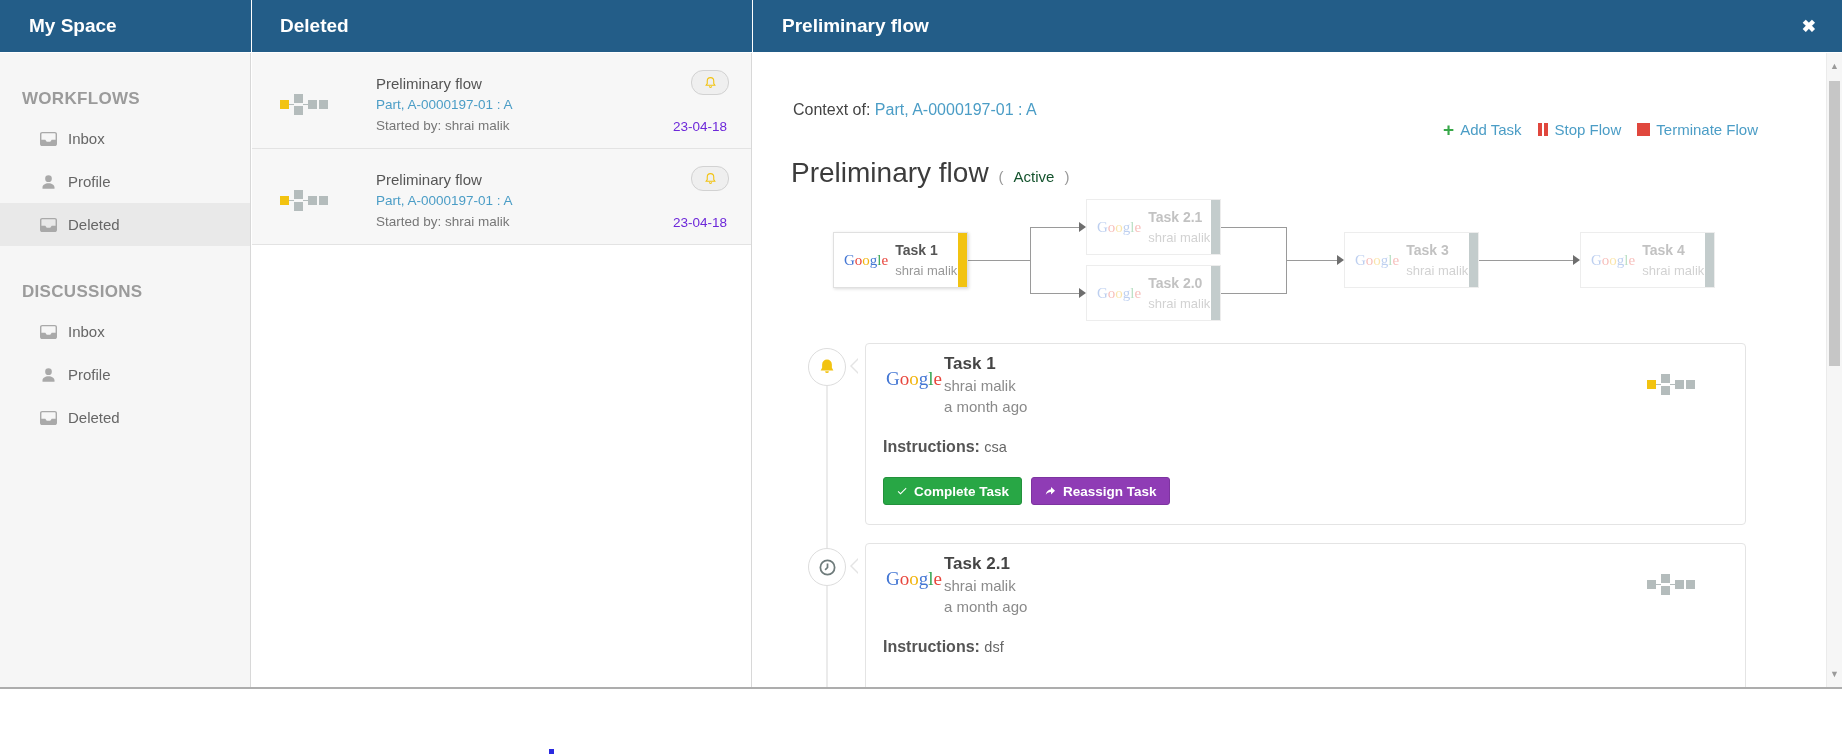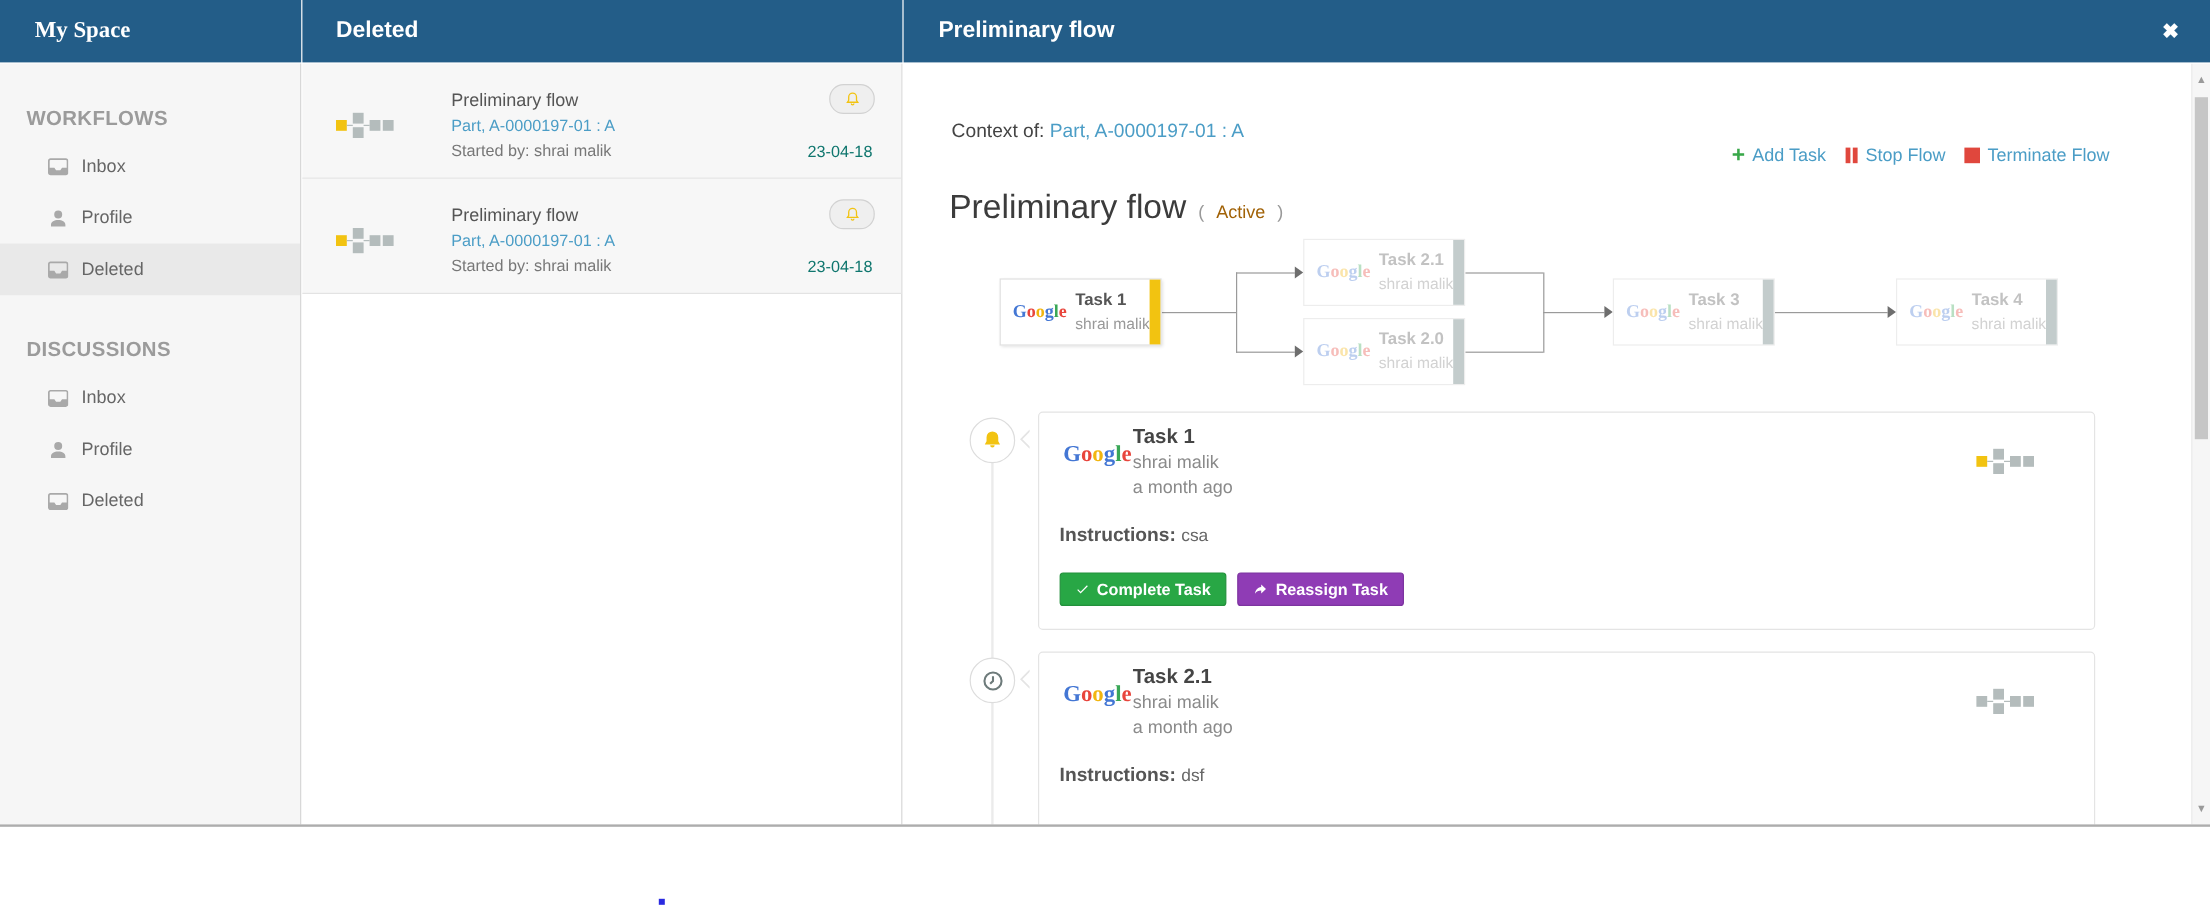--- a/index.html
+++ b/index.html
@@ -5,21 +5,21 @@
   html,body{margin:0;padding:0;background:#fff;}
   .canvas{position:relative;width:1842px;height:756px;overflow:hidden;background:#fff;
           font-family:"Liberation Sans",sans-serif;}
 
   
   .panel-header{position:absolute;top:0;left:0;right:0;height:52px;background:#235d88;color:#fff;
                 display:flex;align-items:center;font-size:19px;font-weight:bold;box-sizing:border-box;}
 
   
   .sidebar{position:absolute;left:0;top:0;width:251px;height:687px;}
-  .sidebar .panel-header{padding-left:29px;font-family:Liberation Serif, serif;}
+  .sidebar .panel-header{padding-left:29px;}
   .sidebar-body{position:absolute;top:53px;bottom:0;left:0;right:0;background:#f6f6f6;
                 border-right:1px solid #d8d8d8;box-sizing:border-box;}
   .section-title{margin:36px 0 8px 22px;font-size:17px;color:#9b9b9b;font-weight:bold;letter-spacing:.3px;}
   .section-title.second{}
   .side-item{height:43px;display:flex;align-items:center;padding-left:40px;color:#666;
              font-size:15px;cursor:pointer;}
   .side-item.active{background:#e9e9e9;}
   .side-icon{width:17px;height:16px;margin-right:11px;display:inline-flex;color:#a9a9a9;flex:none;}
   .side-icon svg{width:100%;height:100%;}
 
@@ -38,21 +38,21 @@
   .wf-icon .col{display:flex;flex-direction:column;gap:3px;}
   .wf-icon .pair{display:flex;gap:2px;}
   .list-item .wf-icon{position:absolute;left:28px;top:41px;}
 
   .item-text{position:absolute;left:124px;top:20px;line-height:21px;}
   .item-title{font-size:15px;color:#555;}
   .item-link{font-size:13.5px;color:#4b9dc6;cursor:pointer;}
   .item-meta{font-size:13.5px;color:#777;}
   .bell-pill{position:absolute;right:22px;top:17px;width:36px;height:23px;border:1px solid #d2d2d2;
              border-radius:12px;background:#efefef;display:flex;align-items:center;justify-content:center;cursor:pointer;}
-  .item-date{position:absolute;right:24px;top:66px;font-size:13.5px;color:#0f766e;}
+  .item-date{position:absolute;right:24px;top:66px;font-size:13.5px;color:#6d28d9;}
 
   
   .detail-panel{position:absolute;left:753px;top:0;width:1089px;height:687px;}
   .detail-panel .panel-header{padding-left:29px;}
   .close-btn{position:absolute;right:26px;top:0;height:52px;display:flex;align-items:center;
              font-size:17px;font-weight:bold;color:#fff;cursor:pointer;}
   .detail-body{position:absolute;top:53px;left:0;right:0;bottom:0;background:#fff;overflow:hidden;}
 
   .context-row{position:absolute;left:40px;top:48px;font-size:16px;color:#444;}
   .context-link{color:#4b9dc6;cursor:pointer;}
@@ -60,24 +60,24 @@
   .actions{position:absolute;right:84px;top:68px;display:flex;gap:16px;align-items:center;
            font-size:15px;color:#4b9dc6;}
   .action{display:flex;align-items:center;gap:6px;cursor:pointer;}
   .plus-glyph{color:#38a849;font-weight:bold;font-size:19px;line-height:14px;}
   .pause-glyph{width:4px;height:13px;background:#e0473d;box-shadow:6px 0 0 #e0473d;margin-right:7px;}
   .stop-glyph{width:13px;height:13px;background:#e0473d;}
 
   .flow-title{position:absolute;left:38px;top:104px;display:flex;align-items:baseline;gap:10px;}
   .flow-title .big{font-size:28px;color:#3c3c3c;}
   .flow-title .paren{font-size:15px;color:#999;}
-  .flow-title .status-link{font-size:15px;color:#a16207;cursor:pointer;}
-
-  
-  .google-logo{font-family:"Liberation Serif",serif;font-weight:bold;letter-spacing:0;}
+  .flow-title .status-link{font-size:15px;color:#14532d;cursor:pointer;}
+
+  
+  .google-logo{font-family:"Liberation Serif",serif;font-weight:normal;letter-spacing:0;}
 
   
   .node{position:absolute;width:135px;height:56px;background:#fff;border:1px solid #e0e0e0;
         box-shadow:1px 1px 3px rgba(0,0,0,.15);display:flex;align-items:center;
         padding-left:10px;box-sizing:border-box;}
   .node .bar{position:absolute;right:0;top:0;bottom:0;width:9px;background:#f2c311;}
   .node .google-logo{font-size:15px;flex:none;}
   .node-text{margin-left:7px;line-height:1.25;overflow:hidden;}
   .node-name{font-size:14px;font-weight:bold;color:#555;white-space:nowrap;}
   .node-assignee{font-size:13px;color:#999;white-space:nowrap;}

